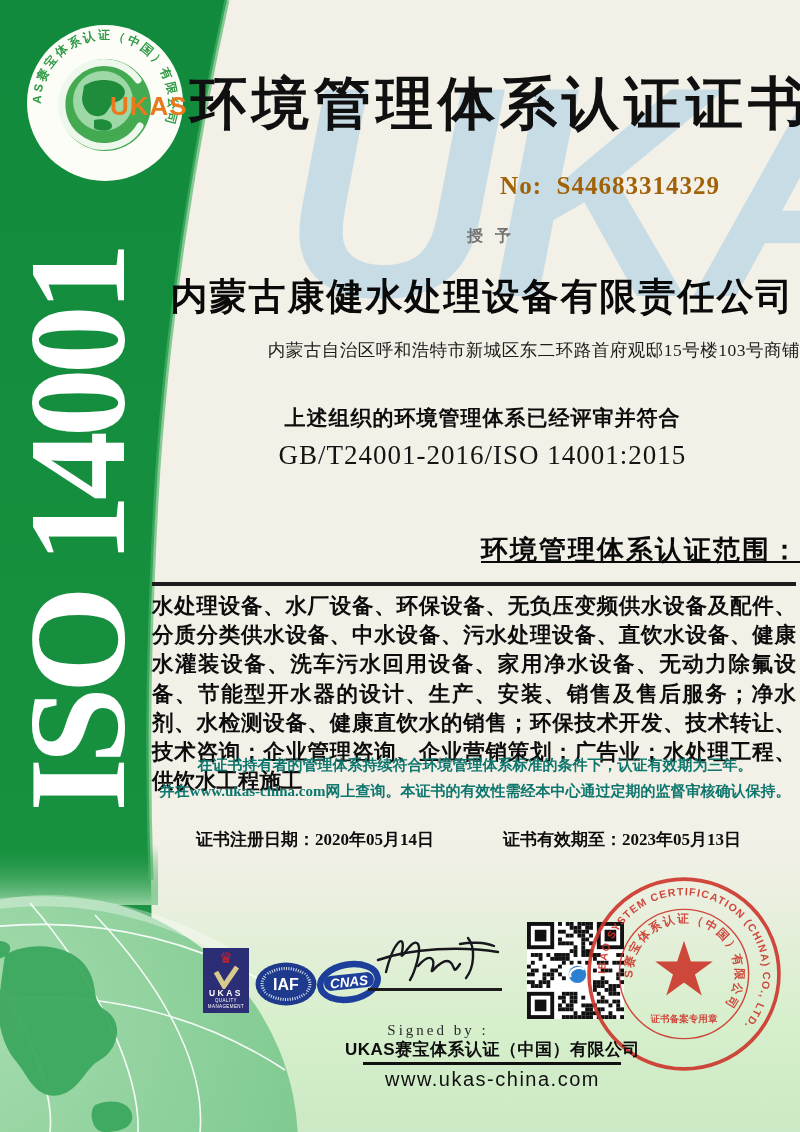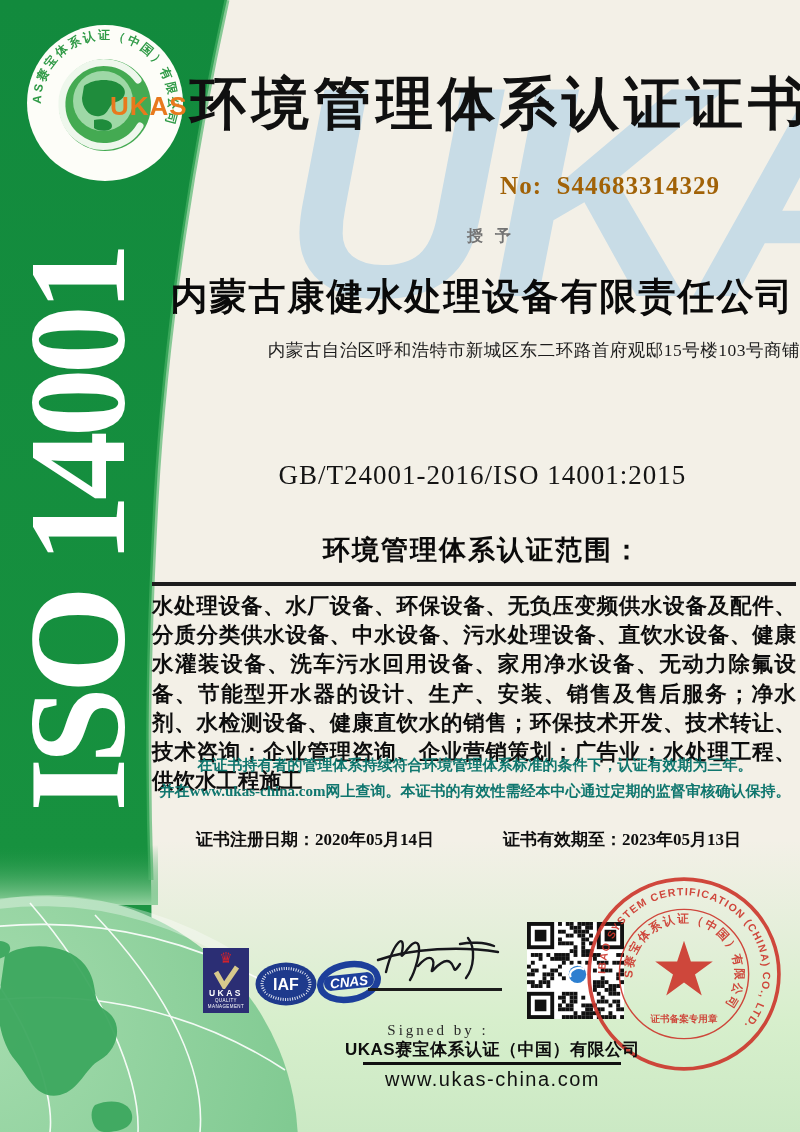--- a/index.html
+++ b/index.html
@@ -52,29 +52,29 @@
   .address{
     position:absolute;left:165px;top:338px;width:635px;text-align:right;
     font-size:17.5px;color:#1c1c1c;letter-spacing:.5px;
   }
   .conf1{
     position:absolute;left:165px;top:404px;width:635px;text-align:center;
     font-family:"Liberation Sans", sans-serif;font-weight:bold;font-size:21px;color:#0d0d0d;letter-spacing:1px;
   }
   .standard{
     position:absolute;left:165px;top:440px;width:635px;text-align:center;
-    font-size:27px;color:#141414;letter-spacing:1px;margin-top:20px;
+    font-size:27px;color:#141414;letter-spacing:1px;
   }
   .conf2{
     position:absolute;left:165px;top:478px;width:635px;text-align:center;
     font-size:23px;color:#141414;letter-spacing:1px;
   }
   .scope-heading{
-    position:absolute;left:165px;top:532px;width:635px;text-align:center;
-    font-weight:bold;font-size:27px;color:#0a0a0a;letter-spacing:2px;
+    position:absolute;left:165px;top:532px;width:635px;text-align:right;
+    font-weight:bold;font-size:27px;color:#0a0a0a;letter-spacing:2px;text-decoration:underline;
   }
   .scope-rule{
     position:absolute;left:152px;top:582px;width:644px;height:4px;background:#1d1d1d;
   }
   .scope-text{
     position:absolute;left:152px;top:592px;width:644px;
     font-family:"Liberation Sans", sans-serif;font-weight:bold;
     font-size:21.5px;line-height:1.36;color:#0d0d0d;
     text-align:justify;
   }
@@ -187,20 +187,21 @@
     </g>
     <path d="M114,58 A42,42 0 1 0 116,104" fill="none" stroke="#eef7ec" stroke-width="7" stroke-linecap="round"></path>
     <text x="86" y="93" font-family="Liberation Sans, sans-serif" font-size="26" font-weight="bold" fill="#e8791d" letter-spacing="1">UKAS</text>
   </svg>
 
   <div class="title">环境管理体系认证证书</div>
   <div class="cert-no"><span>No:</span>&nbsp;&nbsp;<span>S44683314329</span></div>
   <div class="awarded">授予</div>
   <div class="company">内蒙古康健水处理设备有限责任公司</div>
   <div class="address">内蒙古自治区呼和浩特市新城区东二环路首府观邸15号楼103号商铺</div>
+  <div class="conf1">上述组织的环境管理体系已经评审并符合</div>
   <div class="standard">GB/T24001-2016/ISO 14001:2015</div>
   <div class="scope-heading">环境管理体系认证范围：</div>
   <div class="scope-rule"></div>
   <div class="scope-text">水处理设备、水厂设备、环保设备、无负压变频供水设备及配件、分质分类供水设备、中水设备、污水处理设备、直饮水设备、健康水灌装设备、洗车污水回用设备、家用净水设备、无动力除氟设备、节能型开水器的设计、生产、安装、销售及售后服务；净水剂、水检测设备、健康直饮水的销售；环保技术开发、技术转让、技术咨询；企业管理咨询、企业营销策划；广告业；水处理工程、供饮水工程施工</div>
   <div class="note1">在证书持有者的管理体系持续符合环境管理体系标准的条件下，认证有效期为三年。</div>
   <div class="note2">并在www.ukas-china.com网上查询。本证书的有效性需经本中心通过定期的监督审核确认保持。</div>
 
   <div class="dates-row">
     <span><span class="lbl">证书注册日期：</span><span class="val">2020年05月14日</span></span>
     <span><span class="lbl">证书有效期至：</span><span class="val">2023年05月13日</span></span>

